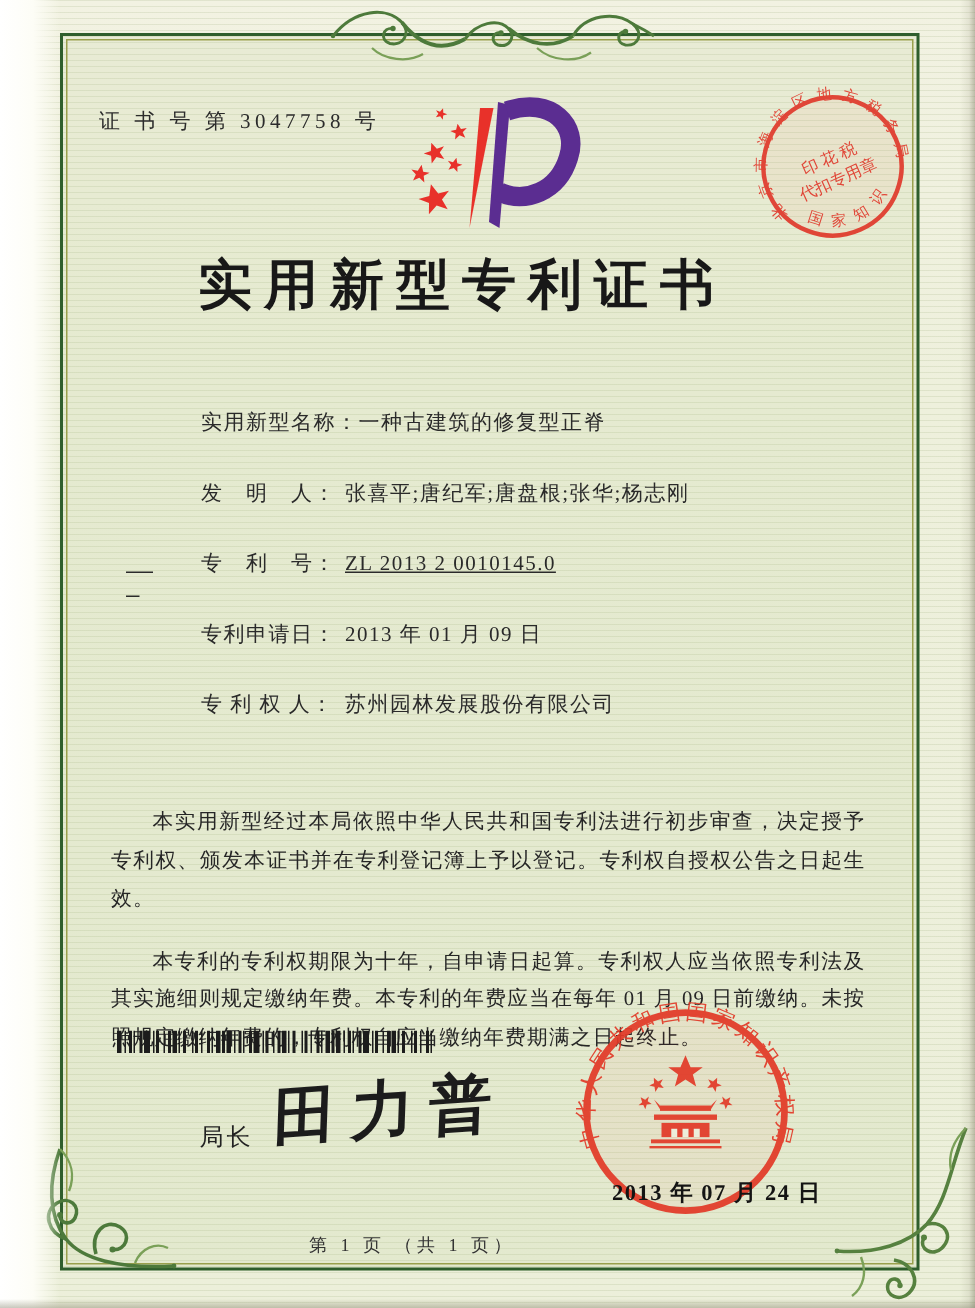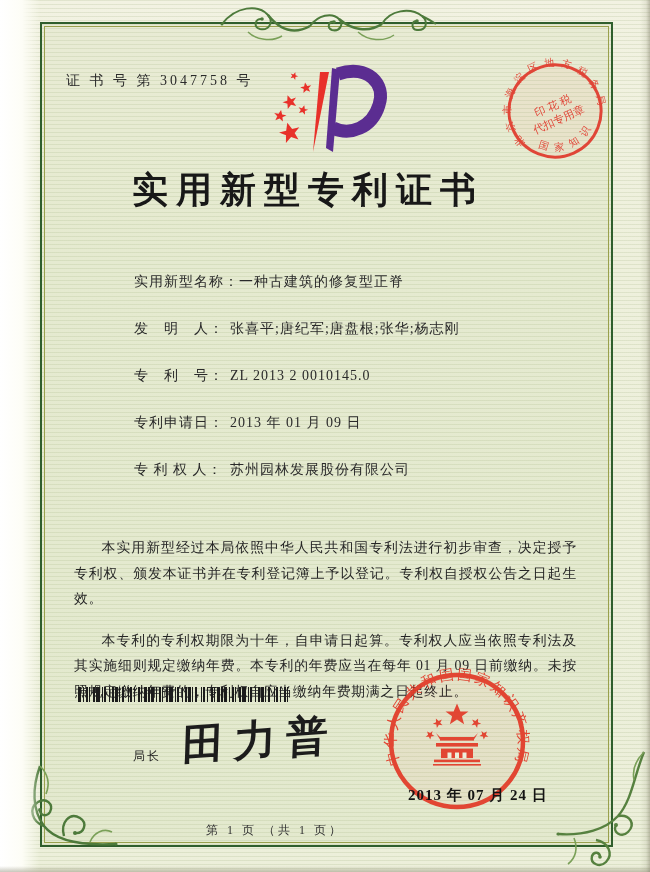--- a/index.html
+++ b/index.html
@@ -23,21 +23,21 @@
   .logo{position:absolute;left:260px;top:58px;z-index:6;}
   .tax-stamp{position:absolute;left:492px;top:48px;z-index:7;opacity:.92;}
   .title{position:absolute;left:0;top:166px;width:616px;text-align:center;
       font-size:36px;font-weight:bold;letter-spacing:8px;color:#181818;z-index:6;}
   .field{position:absolute;left:84px;font-size:14px;letter-spacing:1px;color:#2a2a2a;z-index:6;white-space:pre;}
   .flabel{display:inline-block;min-width:96px;margin-left:32px;}
   .body-text{position:absolute;left:58px;top:519px;width:535px;z-index:6;
       font-size:13.8px;line-height:25.5px;letter-spacing:.8px;color:#262626;text-align:justify;}
   .body-text p{margin:16px;text-indent:2em;}
   .barcode{position:absolute;left:78px;top:687px;z-index:6;}
-  .sig-label{position:absolute;left:133px;top:748px;font-size:12px;letter-spacing:2px;color:#222;z-index:6;}
+  .sig-label{position:absolute;left:133px;top:748px;font-size:16px;letter-spacing:2px;color:#222;z-index:6;}
   .sig-name{position:absolute;left:182px;top:712px;font-size:42px;font-weight:bold;letter-spacing:10px;
       color:#1c1c1c;transform:rotate(-4deg) skewX(-6deg);z-index:6;}
   .big-seal{position:absolute;left:381px;top:665px;z-index:7;opacity:.93;}
   .seal-date{position:absolute;left:408px;top:786px;font-size:15px;font-weight:bold;letter-spacing:1px;color:#141414;z-index:8;}
   .footer{position:absolute;left:0;top:822px;width:550px;text-align:center;font-size:12px;letter-spacing:3px;color:#333;z-index:6;}
 </style>
 </head>
 <body>
 
 <div class="sheet">
@@ -137,21 +137,21 @@
   </svg>
 
   <div class="title">实用新型专利证书</div>
 
   <div class="field" style="top:257px;">
     <span class="flabel">实用新型名称：</span><span>一种古建筑的修复型正脊</span>
   </div>
   <div class="field" style="top:304px;">
     <span class="flabel">发　明　人：</span><span>张喜平;唐纪军;唐盘根;张华;杨志刚</span>
   </div>
-  <div class="field" style="top:351px;">
+  <div class="field" style="top:351px;text-decoration:underline;">
     <span class="flabel">专　利　号：</span><span>ZL 2013 2 0010145.0</span>
   </div>
   <div class="field" style="top:398px;">
     <span class="flabel">专利申请日：</span><span>2013 年 01 月 09 日</span>
   </div>
   <div class="field" style="top:445px;">
     <span class="flabel">专 利 权 人：</span><span>苏州园林发展股份有限公司</span>
   </div>
 
   <div class="body-text">

